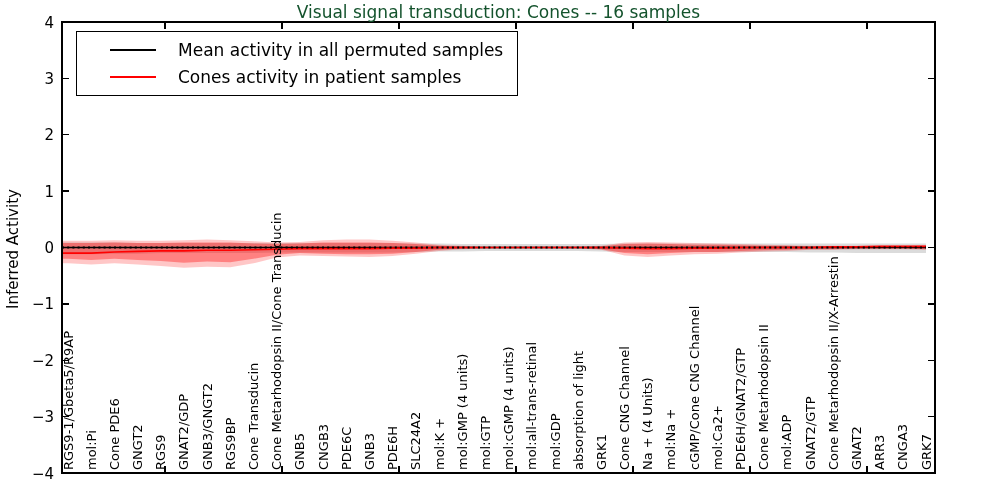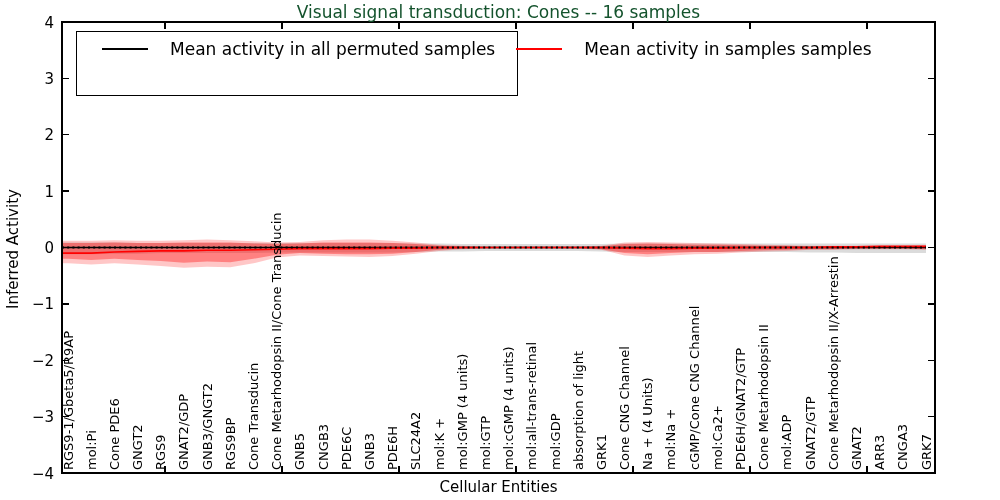--- a/index.html
+++ b/index.html
@@ -22,22 +22,22 @@
     text-align: center; font-size: 15px; color: #000; white-space: nowrap;
   }
   #x-axis-label {
     position: absolute; left: 62px; top: 478px; width: 873px;
     text-align: center; font-size: 15px; color: #000;
   }
   #legend {
     position: absolute; left: 76px; top: 31px; width: 442px; height: 65px;
     background: #ffffff; border: 1.6px solid #000000;
     box-sizing: border-box;
-    display: flex; justify-content: space-around;
-    padding: 4px 4px;
+    display: flex; flex-direction: column; justify-content: space-around;
+    padding: 4px 12px;
   }
   .legend-row { display: flex; align-items: center; height: 26px; }
   .legend-line {
     width: 46px; border-top-width: 2px; border-top-style: solid;
     margin-left: 21px; margin-right: 22px; flex: none;
   }
   .legend-label { font-size: 17px; color: #000; white-space: nowrap; }
 </style>
 </head>
 <body>
@@ -126,24 +126,23 @@
       <text transform="translate(791.4,470) rotate(-90)" text-anchor="start" font-size="13px" fill="#000">mol:ADP</text>
       <text transform="translate(814.6,470) rotate(-90)" text-anchor="start" font-size="13px" fill="#000">GNAT2/GTP</text>
       <text transform="translate(837.7,470) rotate(-90)" text-anchor="start" font-size="13px" fill="#000">Cone Metarhodopsin II/X-Arrestin</text>
       <text transform="translate(860.9,470) rotate(-90)" text-anchor="start" font-size="13px" fill="#000">GNAT2</text>
       <text transform="translate(884.1,470) rotate(-90)" text-anchor="start" font-size="13px" fill="#000">ARR3</text>
       <text transform="translate(907.3,470) rotate(-90)" text-anchor="start" font-size="13px" fill="#000">CNGA3</text>
       <text transform="translate(930.5,470) rotate(-90)" text-anchor="start" font-size="13px" fill="#000">GRK7</text>
     </svg>
   <div id="chart-title">Visual signal transduction: Cones -- 16 samples</div>
   <div id="y-axis-label">Inferred Activity</div>
-  <div id="x-axis-label">Cellular Entities</div>
   <div id="legend">
     <div class="legend-row">
       <span class="legend-line" style="border-top-color: rgb(0, 0, 0);"></span>
       <span class="legend-label">Mean activity in all permuted samples</span>
     </div>
     <div class="legend-row">
       <span class="legend-line" style="border-top-color: rgb(255, 0, 0);"></span>
-      <span class="legend-label">Mean activity in samples samples</span>
+      <span class="legend-label">Cones activity in patient samples</span>
     </div>
   </div>
 </div>
 
 </body></html>

